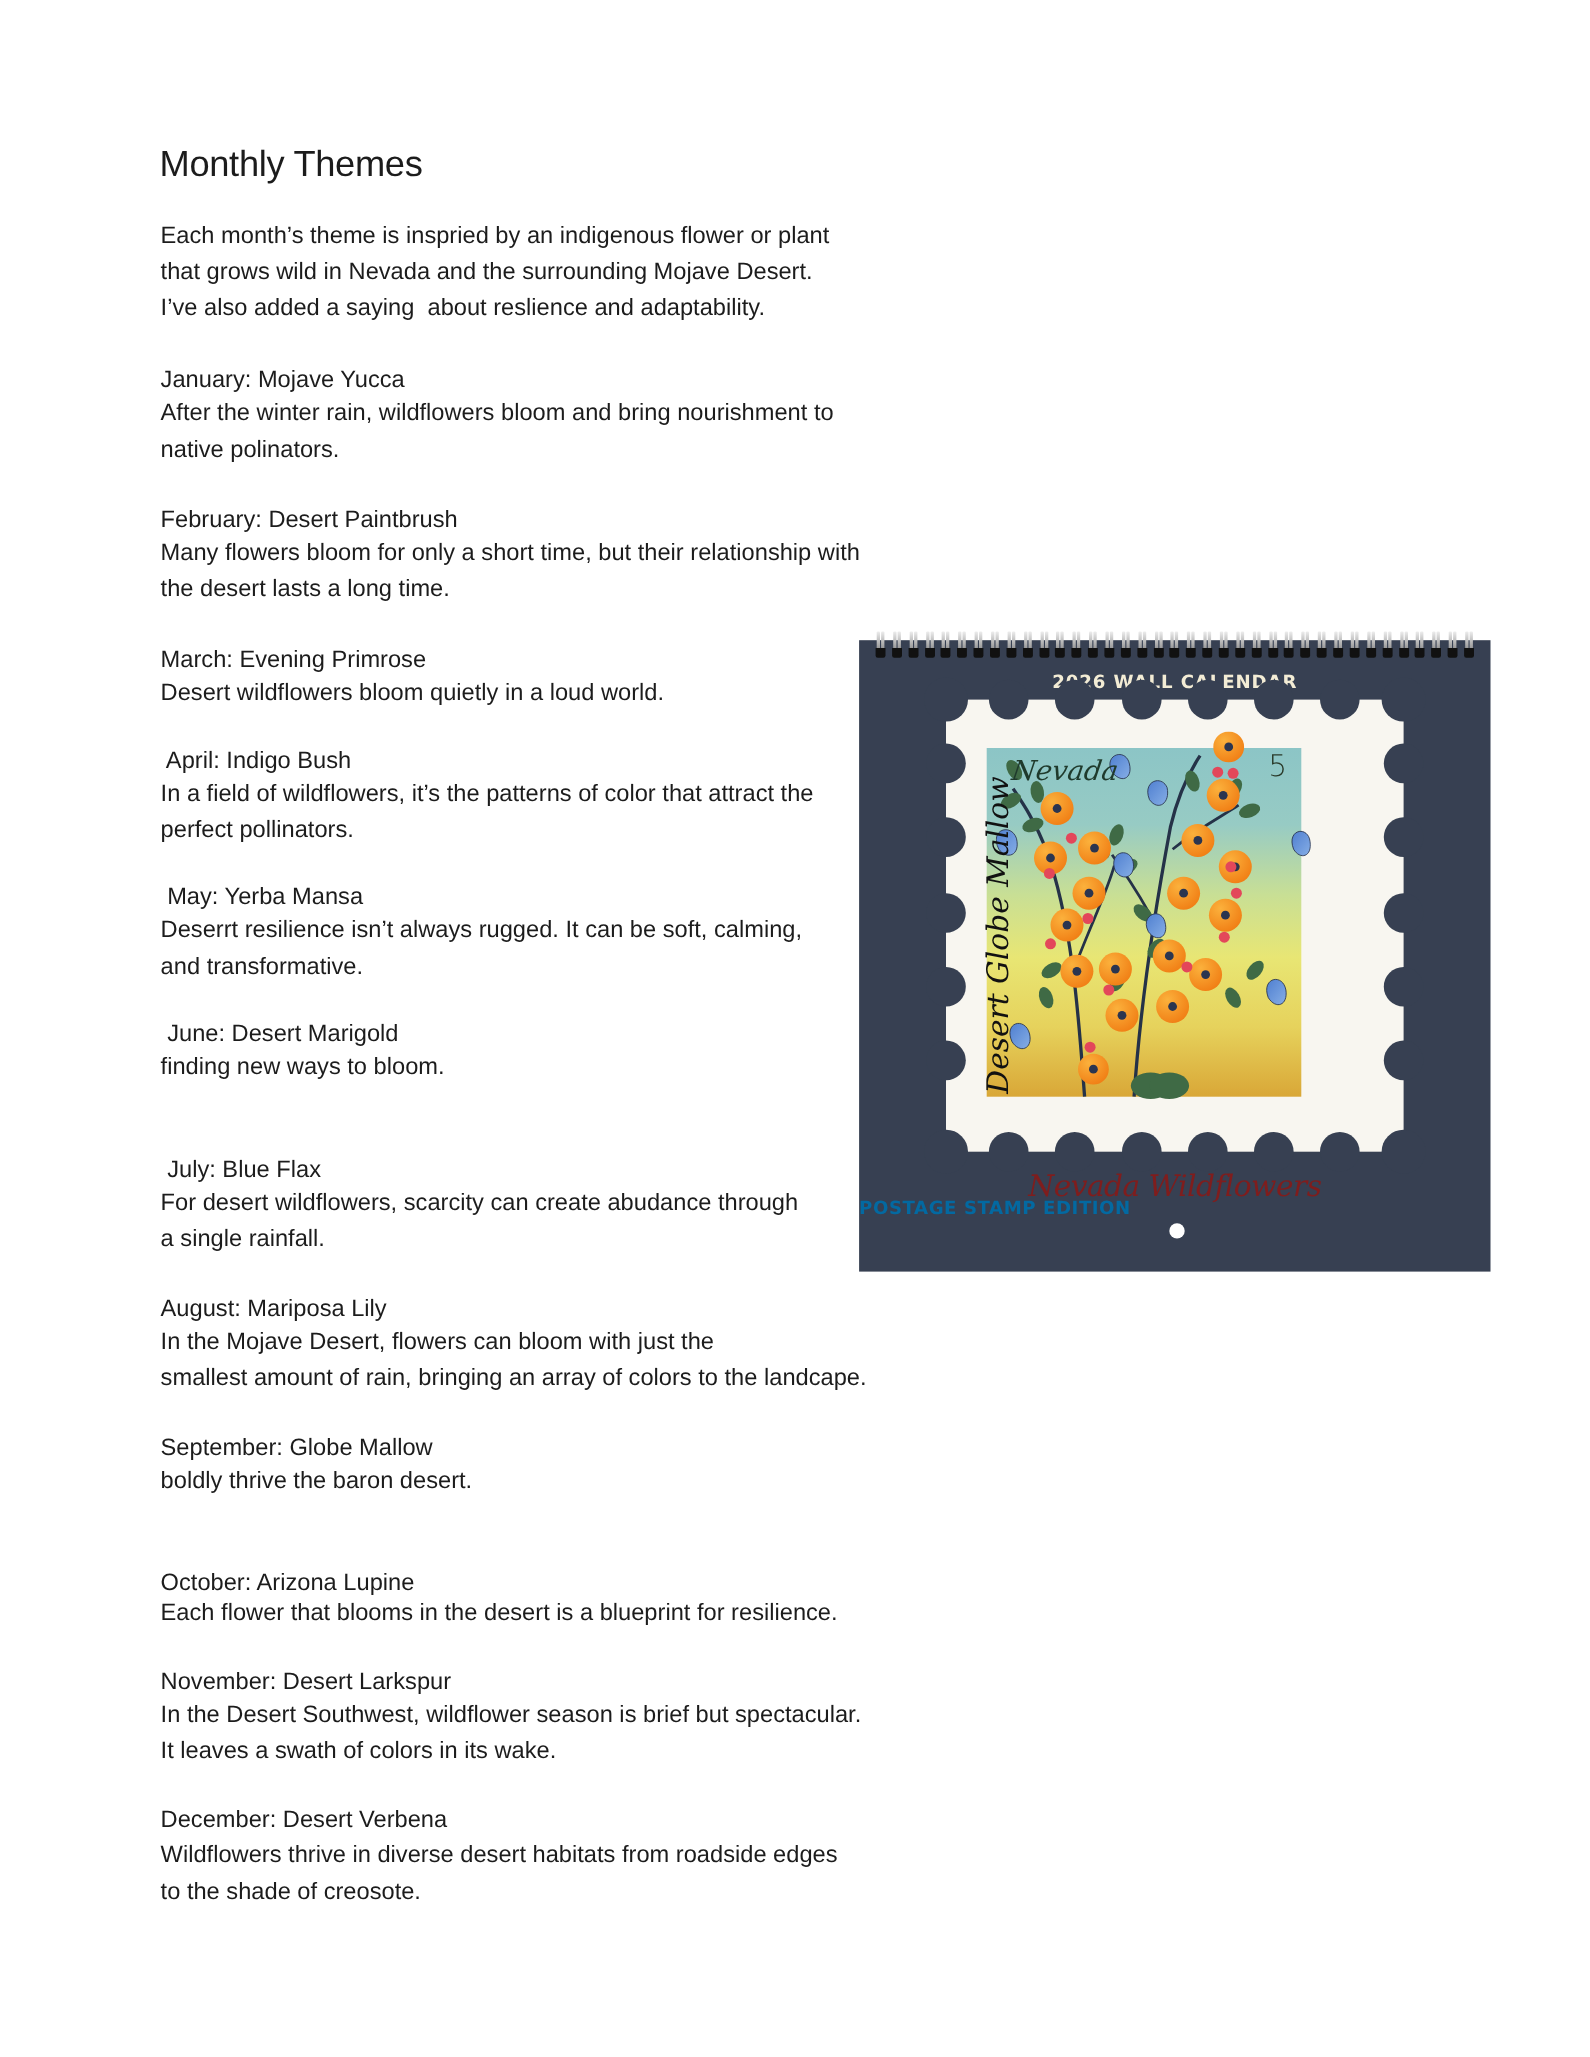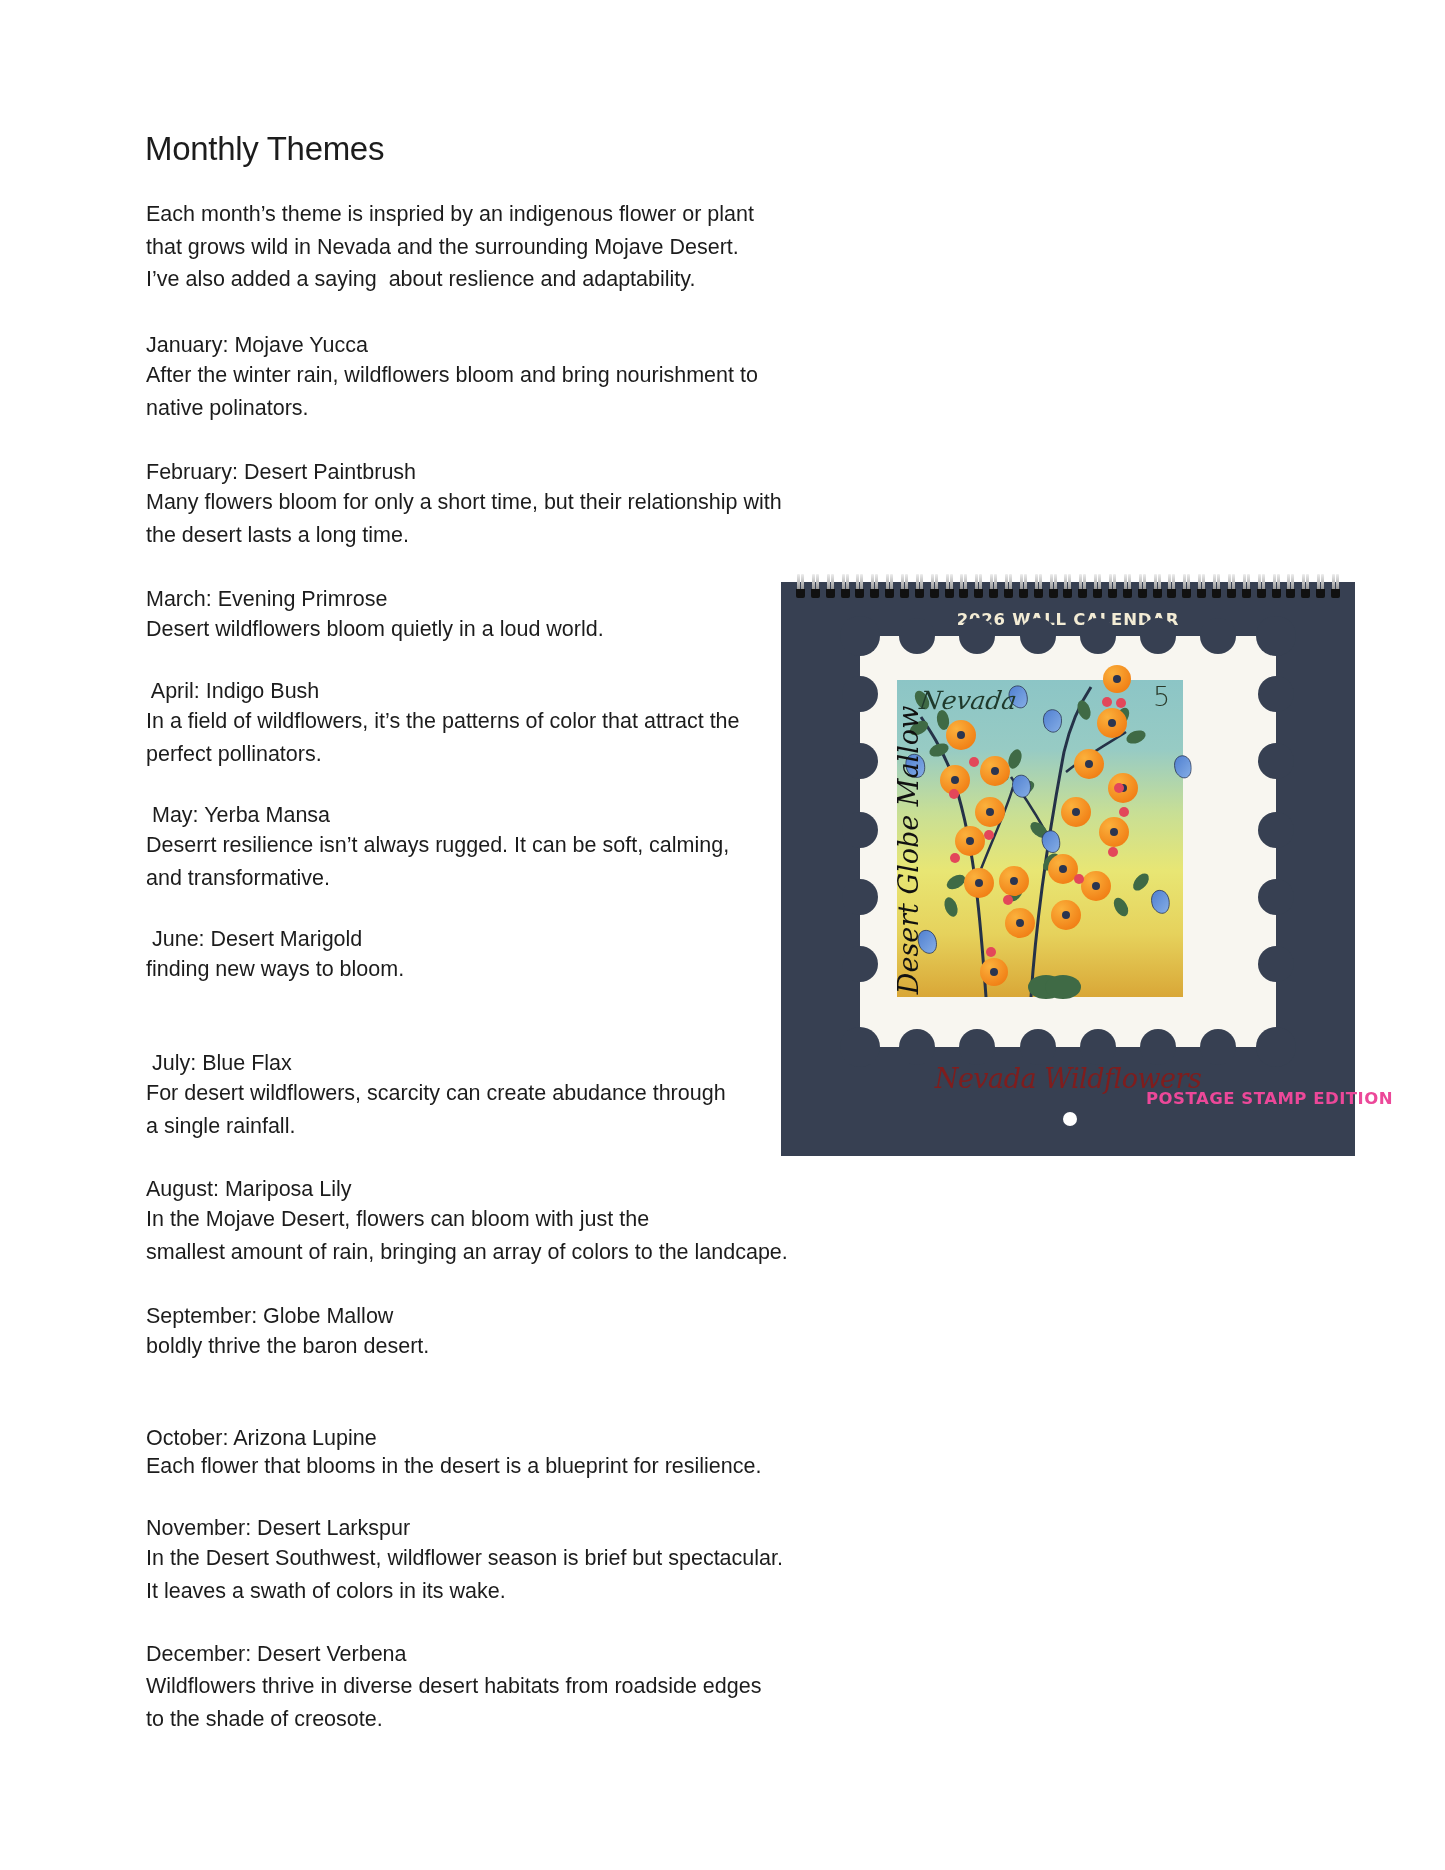--- a/index.html
+++ b/index.html
@@ -24,22 +24,22 @@
      font-family: "DejaVu Sans", sans-serif; font-weight: 700; font-size: 16.5px; letter-spacing: 0.8px; color: #f3ecd5; }
   .stamp-svg { position: absolute; left: 781px; top: 582px; }
   .script-nevada { position: absolute; left: 920px; top: 686px; font-family: "DejaVu Serif", serif; font-style: italic;
      font-size: 25px; color: #1f3a2c; transform: skewX(-8deg); }
   .stamp-value { position: absolute; left: 1153px; top: 681px; font-family: "DejaVu Sans", sans-serif; font-weight: 300;
      font-size: 27px; color: #2a3a2a; }
   .stamp-side { position: absolute; left: 908px; top: 850px; transform-origin: center; transform: translate(-50%,-50%) rotate(-90deg);
      font-family: "DejaVu Serif", serif; font-style: italic; font-size: 27px; color: #111; white-space: nowrap; }
   .cal-script { position: absolute; left: 781px; width: 574px; top: 1063px; text-align: center;
      font-family: "DejaVu Serif", serif; font-style: italic; font-size: 27px; color: #7f1d1d; letter-spacing: -0.5px; }
-  .cal-sub { position: absolute; left: 781px; width: 612px; top: 1089px; text-align: right;
-     font-family: "DejaVu Sans", sans-serif; font-weight: 700; font-size: 16.5px; letter-spacing: 0.5px; color: #ec4899; }
+  .cal-sub { position: absolute; left: 781px; width: 612px; top: 1089px; text-align: left;
+     font-family: "DejaVu Sans", sans-serif; font-weight: 700; font-size: 16.5px; letter-spacing: 0.5px; color: #0369a1; }
   .hang-hole { position: absolute; left: 1063px; top: 1112px; width: 14px; height: 14px; border-radius: 50%; background: #ffffff; }
 </style>
 </head>
 <body>
 
 <h1 class="page-title">Monthly Themes</h1>
 
 <div class="intro">
   <span>Each month’s theme is inspried by an indigenous flower or plant</span>
   <span>that grows wild in Nevada and the surrounding Mojave Desert.</span>

